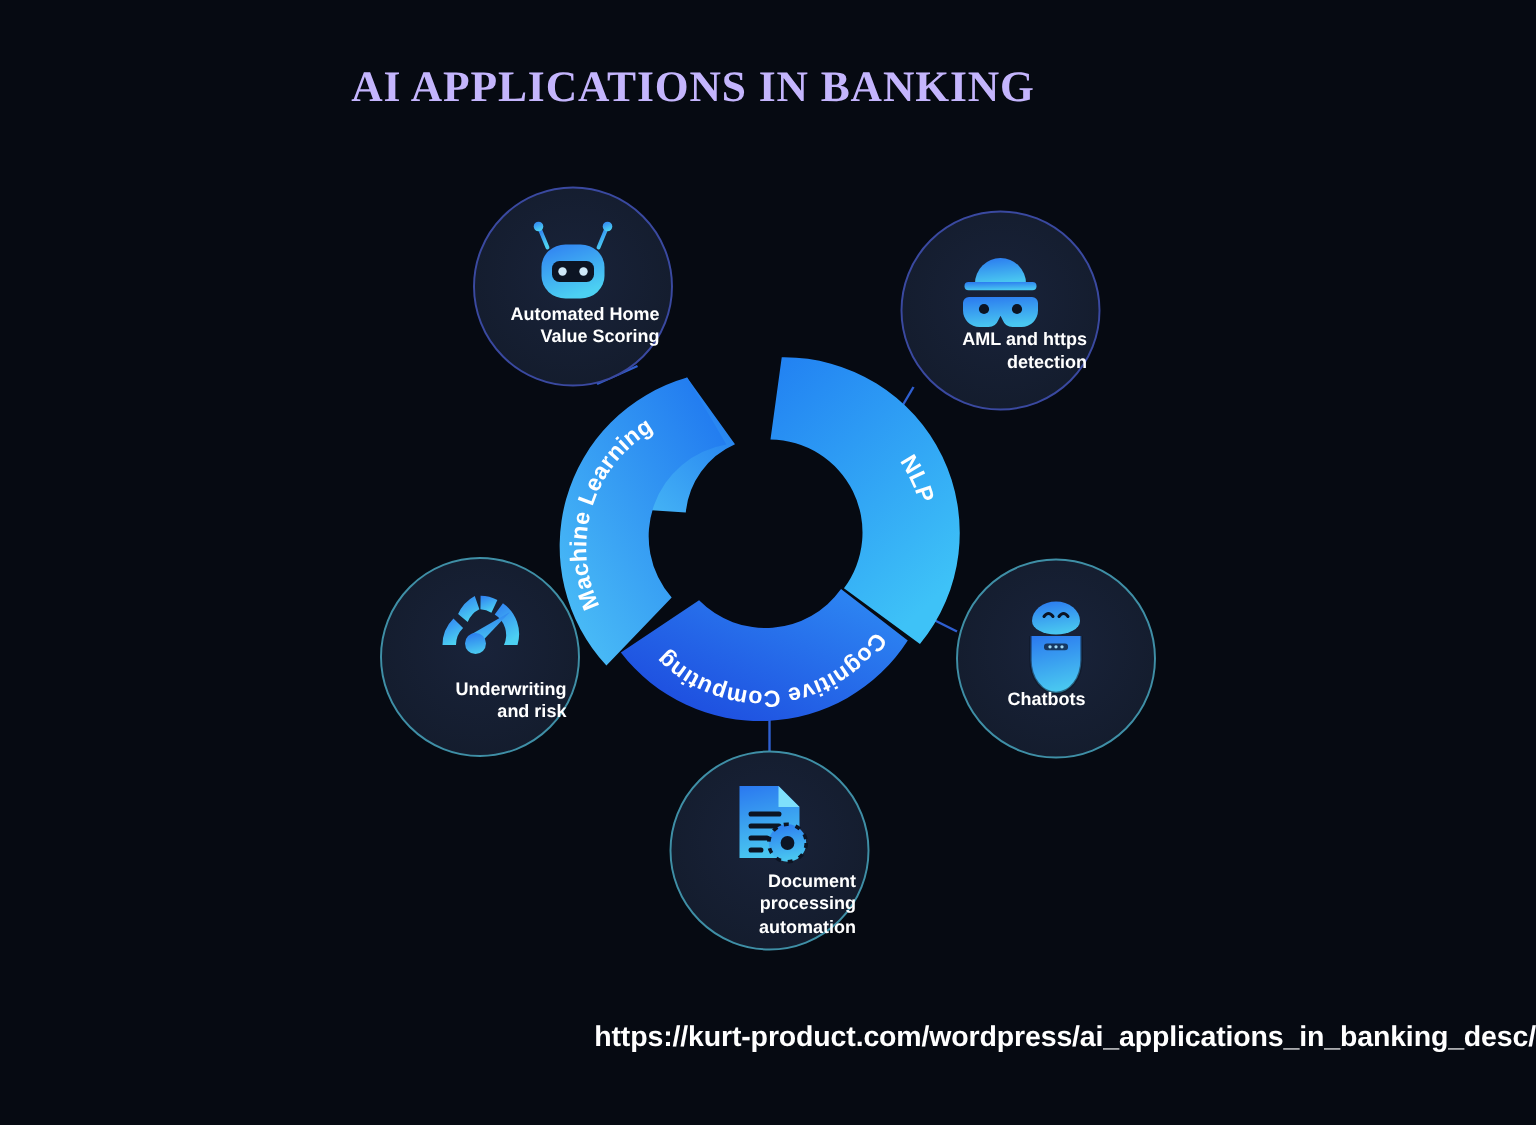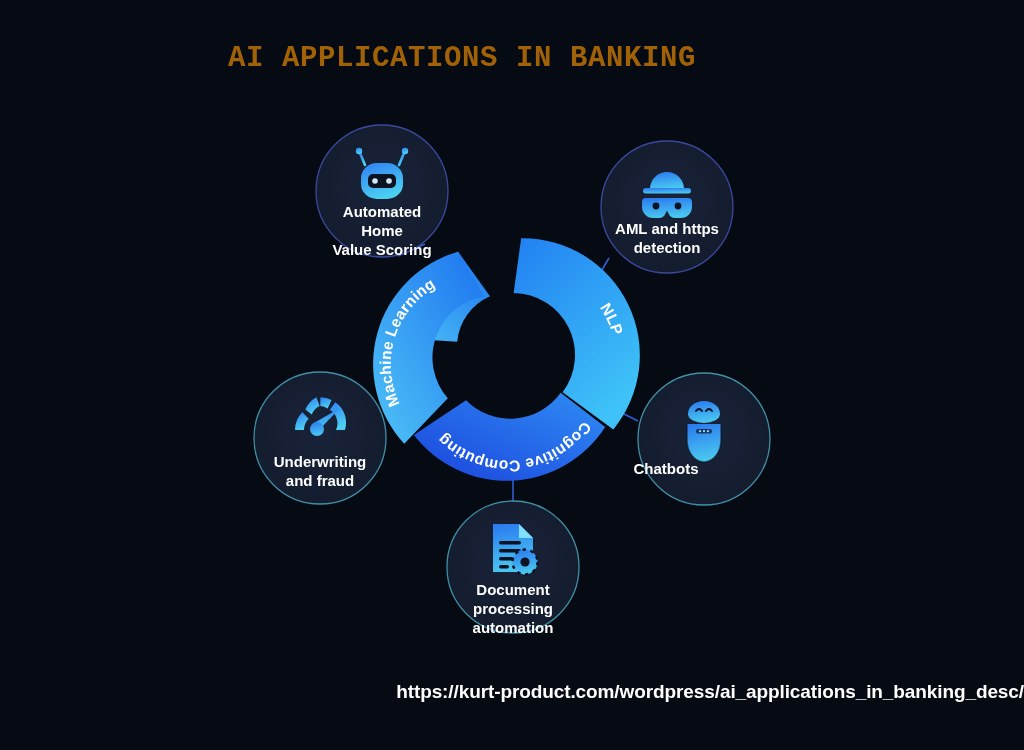--- a/index.html
+++ b/index.html
@@ -22,25 +22,25 @@
     background: #060a12;
   }
 
   
   #title {
     position: absolute;
     top: 42px;
     left: 0;
     width: 924px;
     text-align: center;
-    color: #a16207;
+    color: #c4b5fd;
     font-size: 29px;
     font-weight: bold;
     letter-spacing: 0.6px;
-    font-family: Liberation Mono, monospace;
+    font-family: Liberation Serif, serif;
   }
 
   
   #footer-url {
     position: absolute;
     top: 681px;
     left: 0;
     width: 1024px;
     text-align: right;
     color: #ffffff;
@@ -66,23 +66,23 @@
     box-sizing: border-box;
     display: flex;
     flex-direction: column;
     align-items: center;
     justify-content: flex-start;
   }
   .node-label {
     position: absolute;
     width: 86%;
     left: 7%;
-    text-align: center;
+    text-align: right;
     color: #ffffff;
-    font-size: 15px;
+    font-size: 12px;
     font-weight: bold;
     line-height: 1.28;
     font-family: "Liberation Sans", sans-serif;
     white-space: pre-line;
   }
 </style>
 </head>
 <body>
 
 <div id="canvas"></div>
@@ -250,16 +250,16 @@
   <div class="node-label" style="top:87px;">Chatbots</div>
 </div>
 
 <div class="node" style="left:446px; top:500px; width:134px; height:134px;text-decoration:underline;">
   <div class="node-label" style="top:80px;">Document processing
 automation</div>
 </div>
 
 <div class="node" style="left:253px; top:371px; width:134px; height:134px;">
   <div class="node-label" style="top:81px;">Underwriting
-and fraud</div>
+and risk</div>
 </div>
 
 <div id="footer-url">https://kurt-product.com/wordpress/ai_applications_in_banking_desc/</div>
 
 </body></html>

